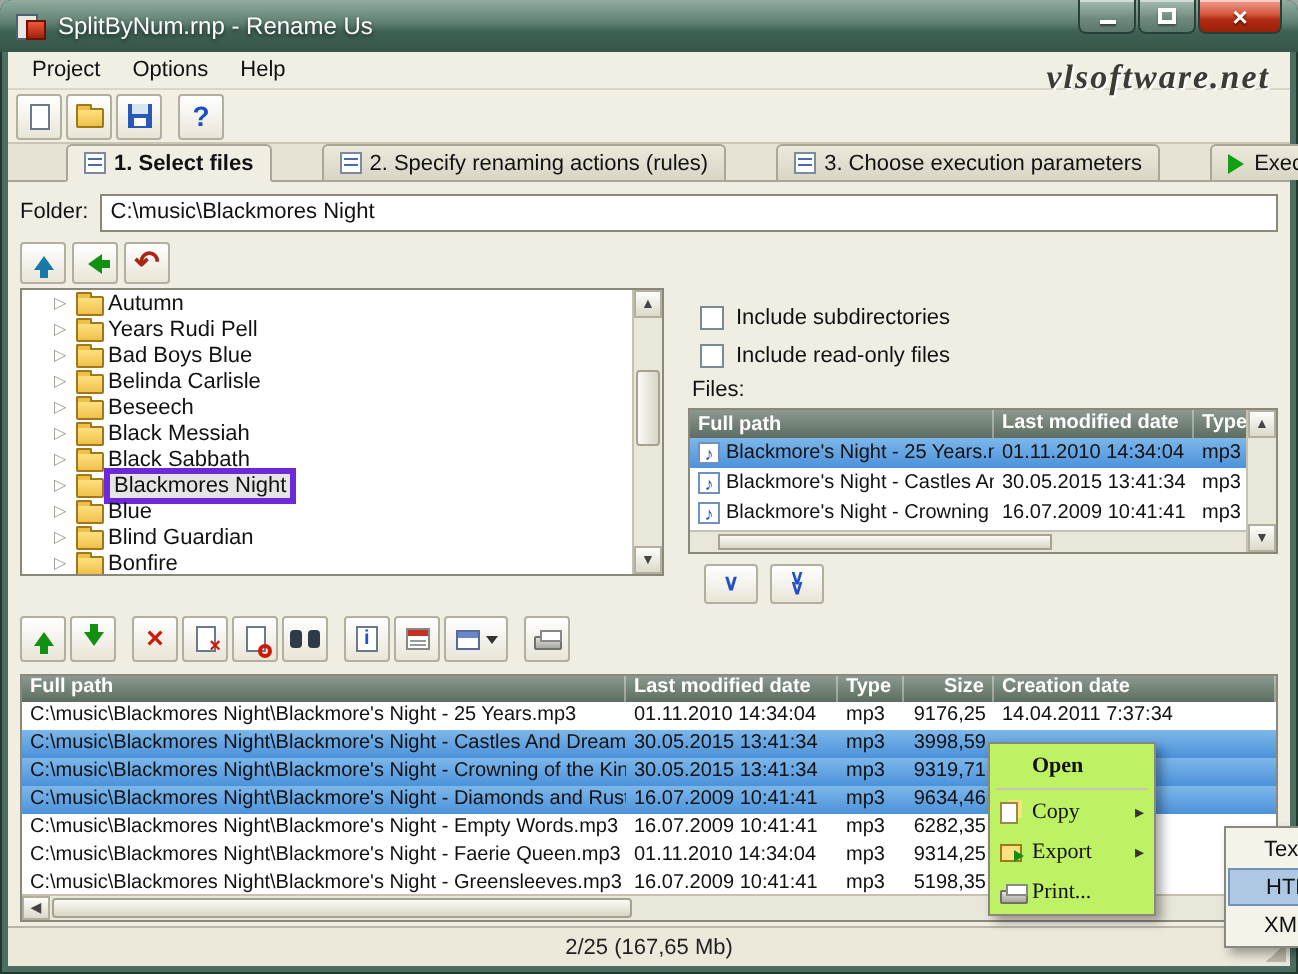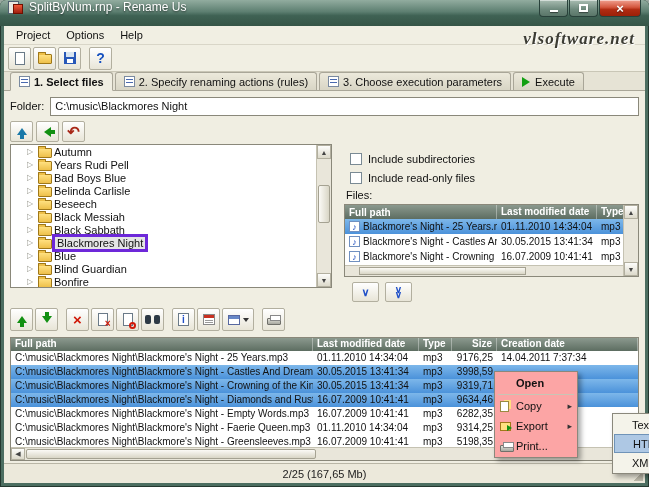--- a/index.html
+++ b/index.html
@@ -4,21 +4,21 @@
 <style>
   * { margin:0; padding:0; box-sizing:border-box; }
   html,body { background:#9aa8a0; }
   body { font-family:"Liberation Sans", sans-serif; font-size:11px; color:#111; }
   .window { position:relative; width:649px; height:487px; background:#4c6e61;
             border-radius:6px 6px 0 0; overflow:hidden;
             box-shadow:0 0 0 1px #24382f inset; }
   
   .titlebar { position:absolute; left:0; top:0; right:0; height:26px;
               background:linear-gradient(180deg,#92ac9f 0%,#5d7f71 45%,#3f6254 60%,#365547 100%);
-              display:flex; padding:0 8px; }
+              display:flex; align-items:center; padding:0 8px; }
   .app-icon { width:15px; height:14px; position:relative; flex:0 0 auto; }
   .app-icon::before { content:""; position:absolute; left:0; top:1px; width:9px; height:11px;
               background:#e8e8e0; border:1px solid #506070; }
   .app-icon::after { content:""; position:absolute; right:0; bottom:0; width:8px; height:8px;
               background:linear-gradient(#f05838,#a02010); border:1px solid #701000; }
   .title { color:#fff; margin-left:6px; flex:1; text-shadow:0 1px 2px rgba(0,0,0,.6); font-size:12px; }
   .win-controls { position:absolute; top:0; right:8px; display:flex; }
   .win-btn { width:29px; height:17px; margin-left:1px; border:1px solid #28413a; border-top:none;
              border-radius:0 0 4px 4px; background:linear-gradient(#a9bdb2,#6d897c 60%,#5a7669);
              display:flex; align-items:center; justify-content:center; color:#fff;
@@ -38,21 +38,21 @@
             background:linear-gradient(#ffffff,#e8e5d7); display:flex; align-items:center; justify-content:center; }
   .tb-sep { width:6px; }
   .brand { position:absolute; right:10px; top:3px; font-family:"Liberation Serif", serif;
            font-style:italic; font-weight:bold; font-size:17px; color:#3c3c34;
            text-shadow:1px 1px 0 #ffffff; letter-spacing:1px; }
   
   .tabstrip { position:absolute; left:0; right:0; top:46px; height:19px; padding-left:6px;
               display:flex; align-items:flex-end; border-bottom:1px solid #a9a698; background:#e6e3d5; }
   .tab { height:18px; display:flex; align-items:center; padding:0 8px; margin-right:2px;
          border:1px solid #a9a698; border-bottom:none; border-radius:3px 3px 0 0;
-         background:linear-gradient(#ece9db,#d8d5c5); white-space:nowrap; }
+         background:linear-gradient(#ece9db,#d8d5c5); white-space:nowrap;margin-left:23px; }
   .tab.active { background:#f0eee2; height:19px; margin-bottom:-1px; border-bottom:1px solid #f0eee2; font-weight:bold; }
   .tab-ico { width:11px; height:11px; margin-right:4px; flex:0 0 auto; background:#fff;
              border:1px solid #7a8aa0; position:relative; }
   .tab-ico::before { content:""; position:absolute; left:1px; right:1px; top:2px; height:1px;
              background:#4a6ab0; box-shadow:0 3px 0 #4a6ab0; }
   .ic-play { width:0; height:0; border-top:5px solid transparent; border-bottom:5px solid transparent;
              border-left:8px solid #12a012; margin-right:5px; }
   
   .folder-row { position:absolute; left:6px; right:6px; top:70px; height:20px; display:flex; align-items:center; }
   .lbl { margin-right:6px; }
@@ -167,22 +167,22 @@
             border:1px solid #b2af9f; display:flex; align-items:center; justify-content:center; font-size:7px; color:#444; }
   .hs-btn.left { left:0; } .hs-btn.right { right:0; }
   .hs-thumb { position:absolute; left:15px; width:290px; top:1px; bottom:1px;
               background:linear-gradient(#fbfaf6,#d9d6c6); border:1px solid #a5a292; border-radius:2px; }
   
   .statusbar { position:absolute; left:0; right:0; bottom:0; height:20px; background:#ece9db;
                border-top:1px solid #b9b6a6; display:flex; align-items:center; justify-content:center; color:#222; }
   .grip { position:absolute; right:2px; bottom:2px; width:10px; height:10px;
           background:linear-gradient(135deg,transparent 50%,#b0ad9d 50%); opacity:.8; }
   
-  .ctx { position:absolute; left:494px; top:371px; width:84px; background:#fca5a5; border:1px solid #8a887c;
-         box-shadow:3px 3px 5px rgba(0,0,0,.35); z-index:50; padding:1px; }
+  .ctx { position:absolute; left:494px; top:371px; width:84px; background:#bef264; border:1px solid #8a887c;
+         box-shadow:3px 3px 5px rgba(0,0,0,.35); z-index:50; padding:1px;font-family:Liberation Serif, serif; }
   .ctx-item { height:20px; display:flex; align-items:center; padding:0 4px 0 4px; position:relative; }
   .ctx-item .mi-ico { width:16px; flex:0 0 auto; display:flex; align-items:center; }
   .ctx-item .mi-label { flex:1; white-space:nowrap; }
   .ctx-item .mi-arrow { font-size:9px; color:#333; }
   .ctx-item.default .mi-label { font-weight:bold; }
   .ctx-sep { height:1px; background:#c8c5b5; margin:1px 2px; }
   .ic-copy { width:9px; height:11px; background:#fff; border:1px solid #9a8a40; position:relative; box-shadow:3px -2px 0 -1px #ffe080; }
   .ic-export { width:11px; height:9px; background:#ffe080; border:1px solid #a07818; position:relative; }
   .ic-export::after { content:""; position:absolute; right:-2px; top:2px; width:0; height:0;
                       border-top:3px solid transparent; border-bottom:3px solid transparent; border-left:5px solid #129012; }

